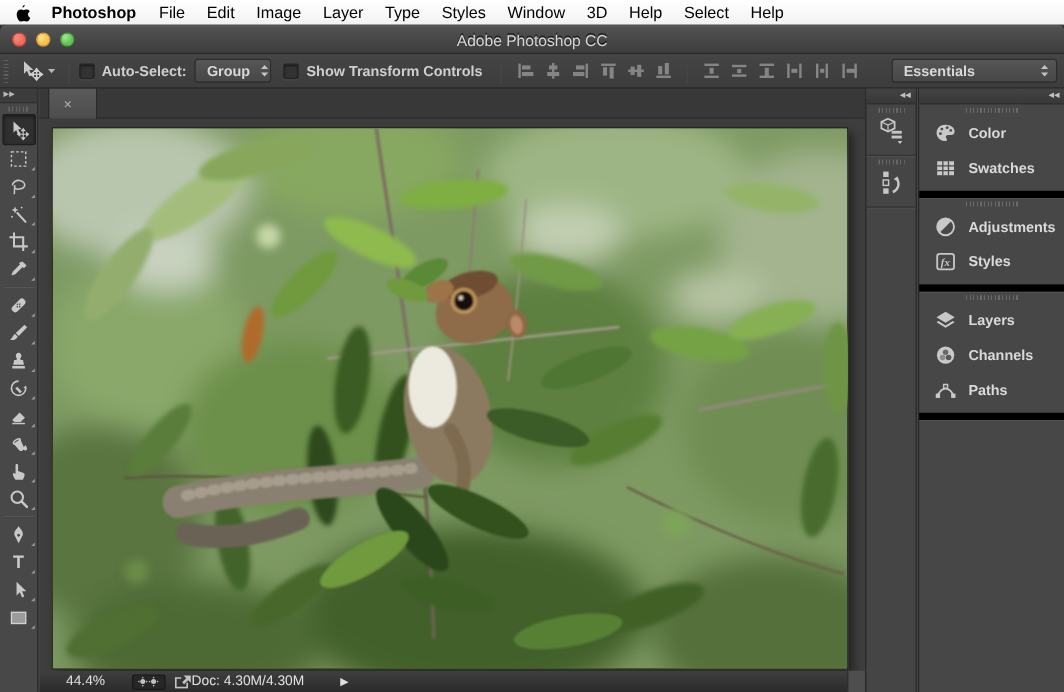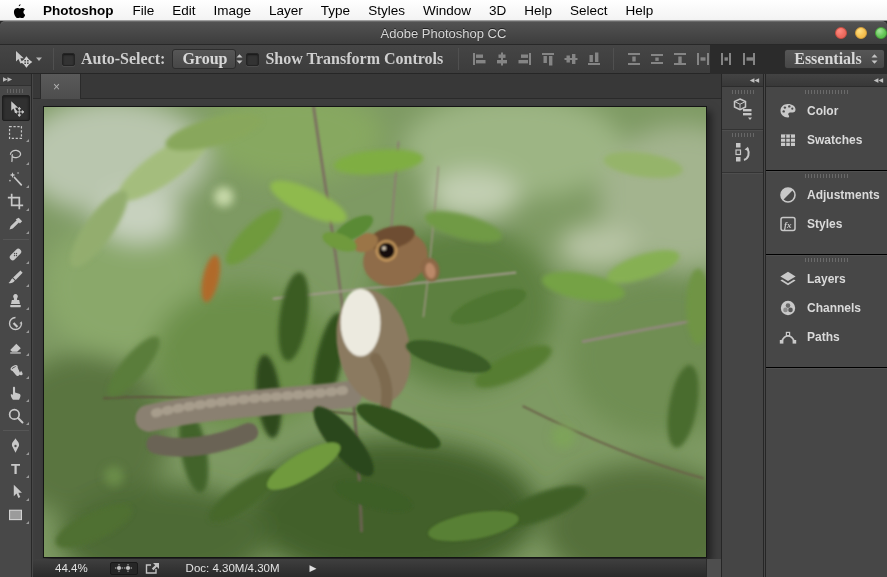--- a/index.html
+++ b/index.html
@@ -12,33 +12,33 @@
     background:linear-gradient(#ffffff,#f3f3f3); border-bottom:1px solid #9f9f9f;
     display:flex; align-items:center; font-size:13.5px; color:#000; }
   .apple { margin:0 8px 0 12px; display:flex; align-items:center; }
   .menu-item { padding:0 9px; white-space:nowrap; }
   .menu-item.app-name { font-weight:bold; padding:0 10px; }
 
   
   .titlebar { position:absolute; left:0; top:21px; width:887px; height:24px;
     background:linear-gradient(#525252,#3d3d3d); border-top:1px solid #6a6a6a;
     border-bottom:1px solid #282828; border-radius:5px 5px 0 0;
-    display:flex; align-items:center;justify-content:flex-end; }
+    display:flex; align-items:center; }
   .traffic { display:flex; gap:8px; margin-left:10px; }
   .light { width:12px; height:12px; border-radius:50%; }
   .light.red { background:radial-gradient(circle at 35% 30%, #ff8a80, #ec6a5e 60%); border:1px solid #c74e42; }
   .light.yellow { background:radial-gradient(circle at 35% 30%, #ffe082, #f5bf4f 60%); border:1px solid #d29e3b; }
   .light.green { background:radial-gradient(circle at 35% 30%, #a5e39a, #61c454 60%); border:1px solid #46a238; }
   .win-title { position:absolute; left:0; right:0; text-align:center; font-size:13px;
     color:#d6d6d6; text-shadow:0 -1px 0 #222; }
 
   
-  .optionsbar { position:absolute; left:0; top:45px; width:710px; height:29px;
+  .optionsbar { position:absolute; left:0; top:45px; width:887px; height:29px;
     background:linear-gradient(#454545,#3c3c3c); border-bottom:1px solid #262626;
-    display:flex; align-items:center; font-size:16px; color:#cfcfcf;font-family:Liberation Serif, serif; }
+    display:flex; align-items:center; font-size:12px; color:#cfcfcf; }
   .ob-grip { width:4px; height:20px; margin:0 8px 0 3px;
     background:repeating-linear-gradient(0deg,#5f5f5f 0 1px,transparent 1px 3px); }
   .ob-sep { width:1px; height:22px; background:#2c2c2c; border-right:1px solid #505050; margin:0 8px; }
   .ob-label { font-weight:bold; color:#cfcfcf; white-space:nowrap; margin-right:7px; }
   .checkbox { width:13px; height:13px; background:#333; border:1px solid #242424;
     box-shadow:inset 0 1px 2px rgba(0,0,0,.6), 0 1px 0 rgba(255,255,255,.07);
     border-radius:2px; margin-right:6px; flex:none; }
   .dropdown { height:20px; background:linear-gradient(#565656,#474747);
     border:1px solid #2d2d2d; border-radius:3px; display:flex; align-items:center;
     padding:0 5px 0 9px; font-weight:bold; color:#d8d8d8; }
@@ -80,38 +80,38 @@
     border:1px solid #141414; box-shadow:4px 5px 8px rgba(0,0,0,.5); background:#6b8a4d; }
   .photo svg { display:block; width:100%; height:100%; }
 
   .statusbar { position:absolute; left:0; bottom:0; right:15px; height:18px;
     background:linear-gradient(#3f3f3f,#2a2a2a); display:flex; align-items:center;
     font-size:11.5px; font-weight:normal; color:#e2e2e2; }
   .sb-zoom { margin-left:22px; }
   .sb-btn { margin-left:22px; height:13px; background:#262626; border:1px solid #191919;
     border-radius:2px; display:flex; align-items:center; padding:0 3px; }
   .sb-share { margin-left:7px; display:flex; align-items:center; }
-  .sb-doc { margin-left:26px; }
+  .sb-doc { }
   .sb-arrow { margin-left:30px; font-size:9px; color:#e0e0e0; }
   .sb-corner { position:absolute; right:0; bottom:0; width:15px; height:18px; background:#4e4e4e;
     border-left:1px solid #2a2a2a; }
 
   
   .narrowdock { position:absolute; left:721px; top:0; bottom:0; width:43px; background:#454545;
     border-left:1px solid #262626; border-right:1px solid #262626; }
   .dock-head { height:13px; background:linear-gradient(#434343,#383838); border-bottom:1px solid #2c2c2c;
     color:#c0c0c0; font-size:6px; text-align:right; line-height:12px; padding-right:4px; }
   .nd-btn { height:43px; border-bottom:1px solid #333; box-shadow:0 1px 0 rgba(255,255,255,.05);
     display:flex; flex-direction:column; align-items:center; }
   .nd-grip { width:22px; height:4px; margin:3px 0 2px;
     background:repeating-linear-gradient(90deg,#676767 0 1px,transparent 1px 3px); }
 
   .paneldock { position:absolute; left:765px; top:0; bottom:0; right:0; background:#474747;
     border-left:1px solid #262626; }
-  .pgroup { border-bottom:1px solid #000000; box-shadow:0 1px 0 rgba(255,255,255,.05); padding-bottom:16px; }
+  .pgroup { border-bottom:6px solid #000000; box-shadow:0 1px 0 rgba(255,255,255,.05); padding-bottom:5px; }
   .pgrip { height:9px; display:flex; align-items:center; justify-content:center; }
   .pgrip i { display:block; width:44px; height:4px;
     background:repeating-linear-gradient(90deg,#6a6a6a 0 1px,transparent 1px 3px); }
   .prow { height:29px; display:flex; align-items:center; padding-left:12px; gap:9px;
     font-size:12px; font-weight:bold; color:#dadada; }
   .prow svg { width:20px; height:20px; flex:none; }
 
   .icon-fill { fill:#c8c8c8; }
   .icon-stroke { fill:none; stroke:#c8c8c8; }
   .ai-shape { fill:#858585; }

